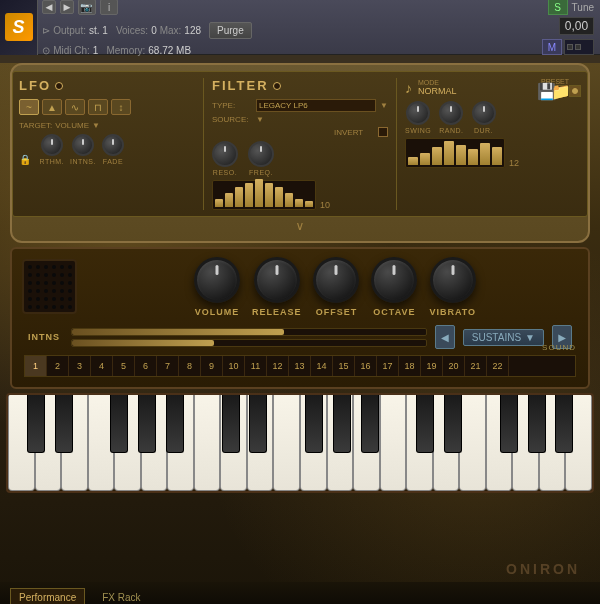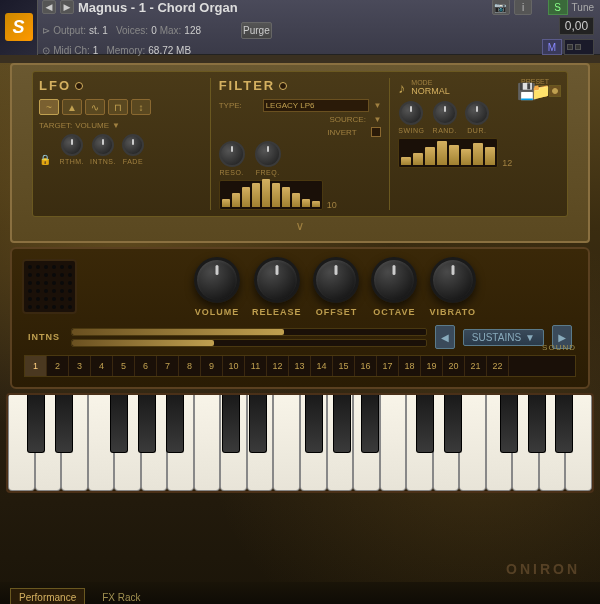--- a/index.html
+++ b/index.html
@@ -171,24 +171,23 @@
       padding: 1px 4px;
       min-width: 35px;
       text-align: center;
     }
 
     .purge-btn {
       background: linear-gradient(180deg, #555, #444);
       border: 1px solid #666;
       color: #ccc;
       font-size: 10px;
-      padding: 2px 1px;
+      padding: 2px 7px;
       cursor: pointer;
       border-radius: 2px;
-      margin-left: 32px;
     }
 
     
     .main-body {
       width: 100%;
       height: calc(100% - 55px);
       background: 
         radial-gradient(ellipse at 20% 30%, rgba(180,140,60,0.3) 0%, transparent 40%),
         radial-gradient(ellipse at 80% 70%, rgba(160,120,40,0.2) 0%, transparent 40%),
         linear-gradient(180deg, #5a4820 0%, #3a2c10 30%, #2a2010 60%, #1a1408 100%);
@@ -204,22 +203,22 @@
         radial-gradient(circle at 5% 15%, #c8a030 2px, transparent 2px),
         radial-gradient(circle at 92% 10%, #c8a030 3px, transparent 3px),
         radial-gradient(circle at 88% 25%, #a07020 2px, transparent 2px);
     }
 
     
     .panel-container {
       margin: 8px 10px 4px 10px;
       background: linear-gradient(180deg, #6a5830 0%, #5a4820 100%);
       border: 2px solid #8a7040;
-      border-radius: 4px;
-      padding: 6px 20px;
+      border-radius: 12px;
+      padding: 6px 0;
       position: relative;
     }
 
     .panel-inner {
       display: flex;
       gap: 6px;
       background: linear-gradient(180deg, #4a3a18 0%, #3a2c10 100%);
       border: 1px solid #6a5820;
       border-radius: 3px;
       padding: 6px;
@@ -363,21 +362,20 @@
       color: #888;
       font-size: 10px;
     }
 
     
     .filter-row {
       display: flex;
       align-items: center;
       gap: 4px;
       margin-bottom: 3px;
-      justify-content: flex-end;
     }
 
     .filter-label-small {
       color: #a08040;
       font-size: 8px;
       width: 40px;
     }
 
     .invert-row {
       display: flex;
@@ -721,21 +719,20 @@
 
   <div class="header-bar">
     <div class="header-logo">
       <div class="logo-s">S</div>
     </div>
 
     <div class="header-main">
       <div class="header-top-row">
         <div class="arrow-btn">◀</div>
         <div class="arrow-btn">▶</div>
-        <span class="instrument-name">Magnus - 1 - Chord Organ</span>
         <div class="camera-btn">📷</div>
         <div class="info-btn">i</div>
       </div>
       <div class="header-info-row">
         <div class="info-item">
           <span class="info-label">⊳ Output:</span>
           <span class="info-value">st. 1</span>
         </div>
         <div class="info-item">
           <span class="info-label">Voices:</span>

